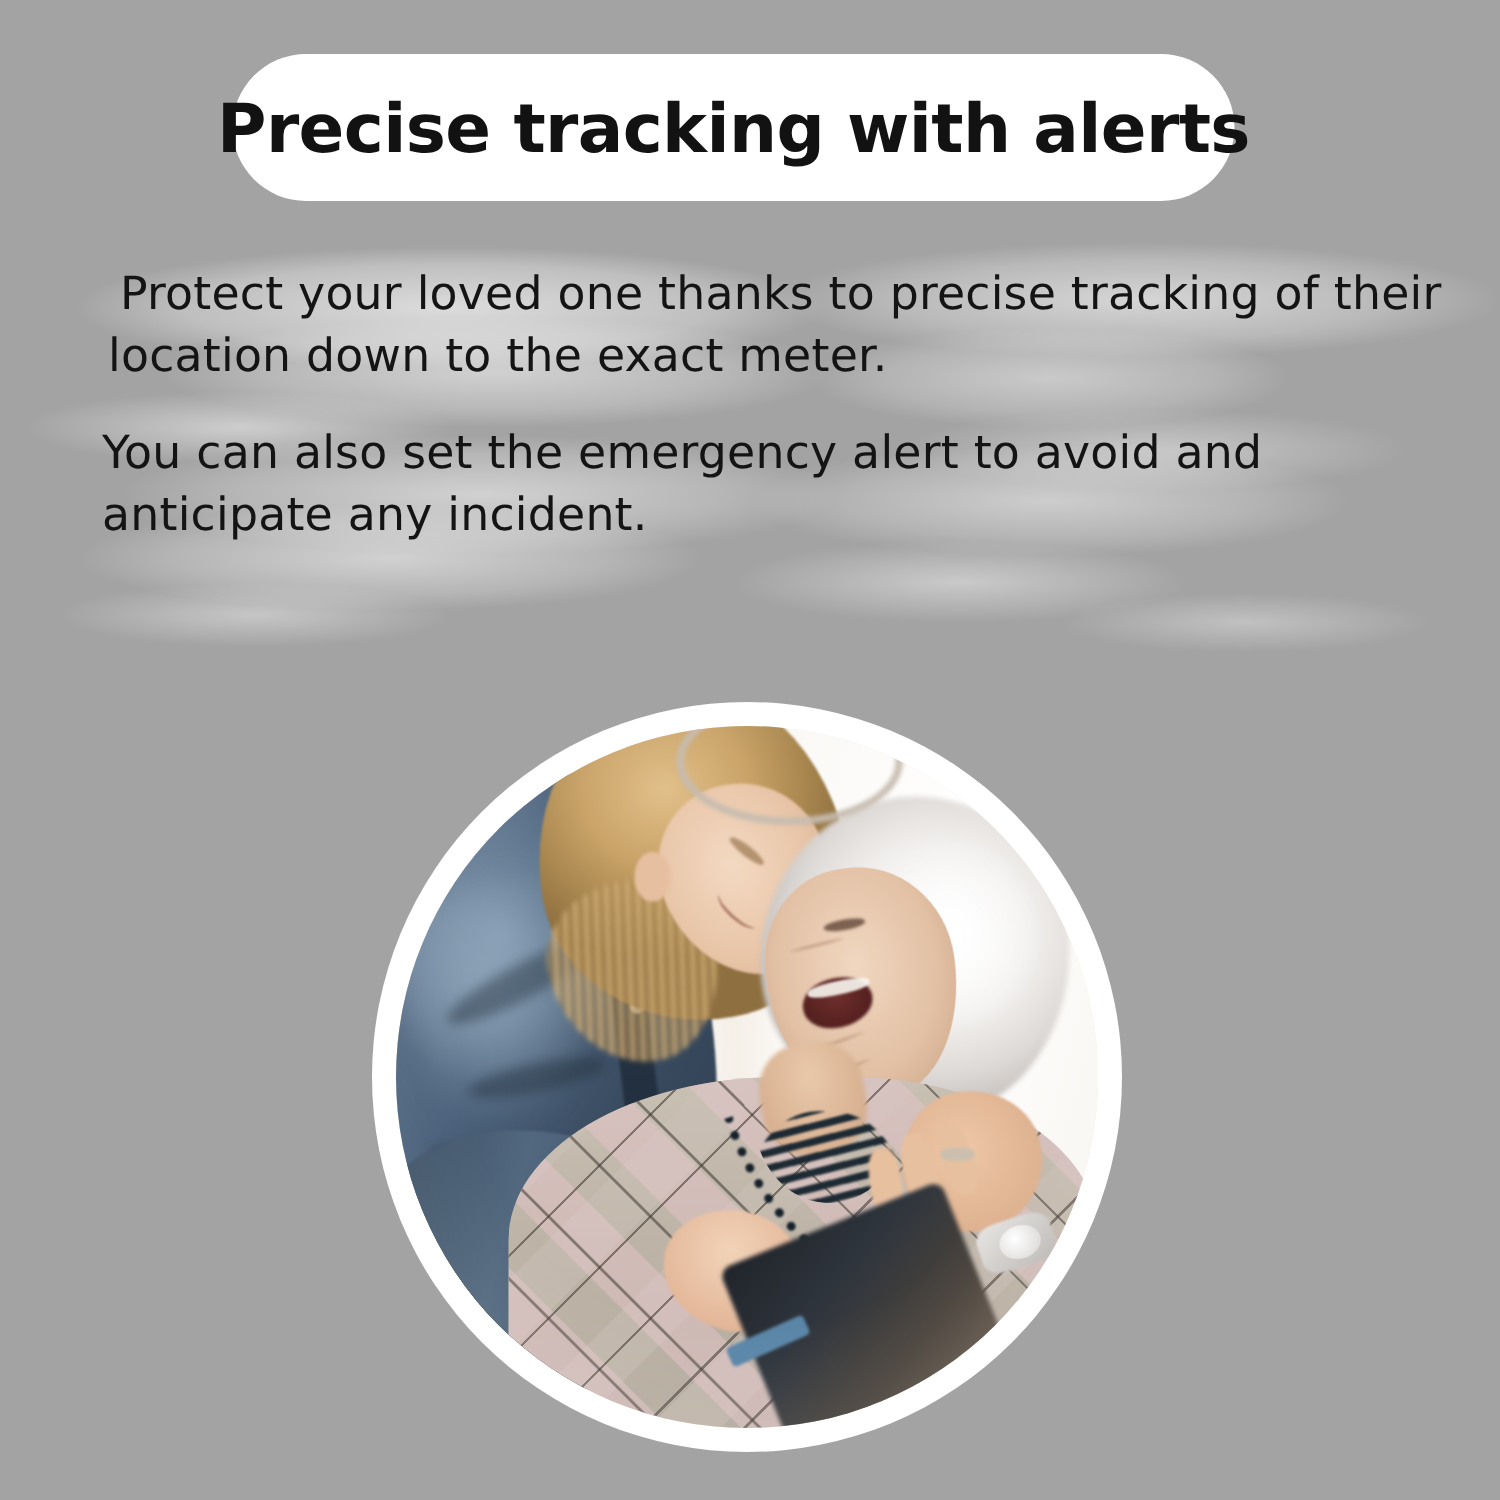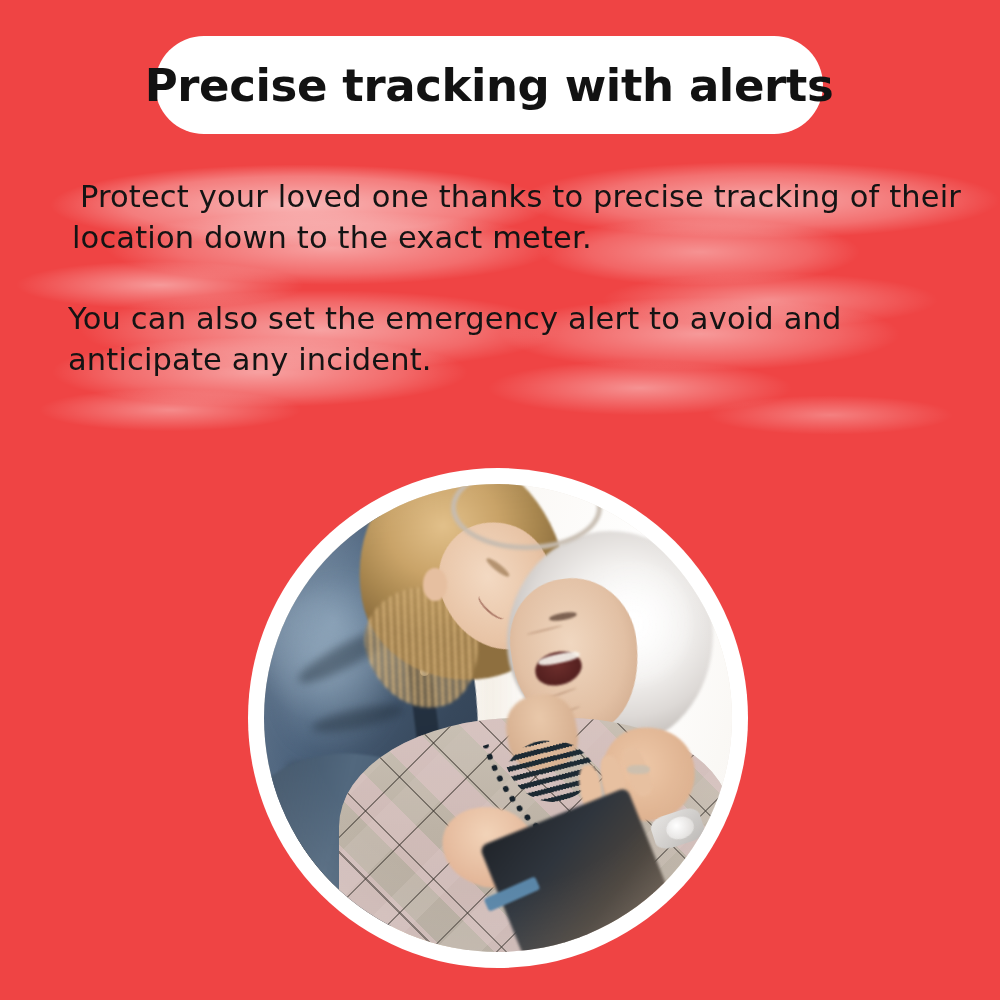--- a/index.html
+++ b/index.html
@@ -11,21 +11,21 @@
     height: 1000px;
     overflow: hidden;
     font-family: "Liberation Sans", sans-serif;
     background: #eeeeee;
   }
 
   #slide {
     position: relative;
     width: 1000px;
     height: 1000px;
-    background-color: #ef4444;
+    background-color: #a3a3a3;
     overflow: hidden;
   }
 
   
   .bg-texture {
     position: absolute;
     inset: 0;
     pointer-events: none;
     background-image:
       radial-gradient(ellipse 320px 52px at 300px 205px, rgba(255,255,255,0.62) 0%, rgba(255,255,255,0.30) 55%, rgba(255,255,255,0) 78%),
@@ -76,21 +76,21 @@
     color: #141414;
     width: 930px;
   }
   #paragraph-one {
     left: 72px;
     top: 176px;
     text-indent: 8px;
   }
   #paragraph-two {
     left: 68px;
-    top: 298px;
+    top: 282px;
   }
 
   
   #photo-frame {
     position: absolute;
     left: 248px;
     top: 468px;
     width: 500px;
     height: 500px;
     border-radius: 50%;

